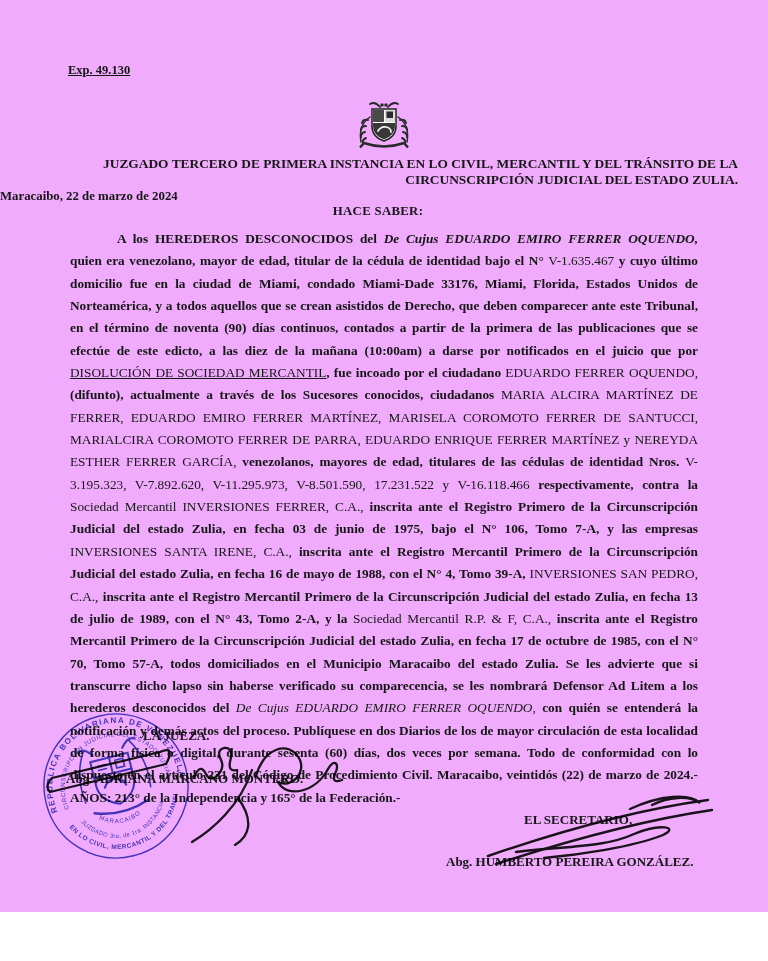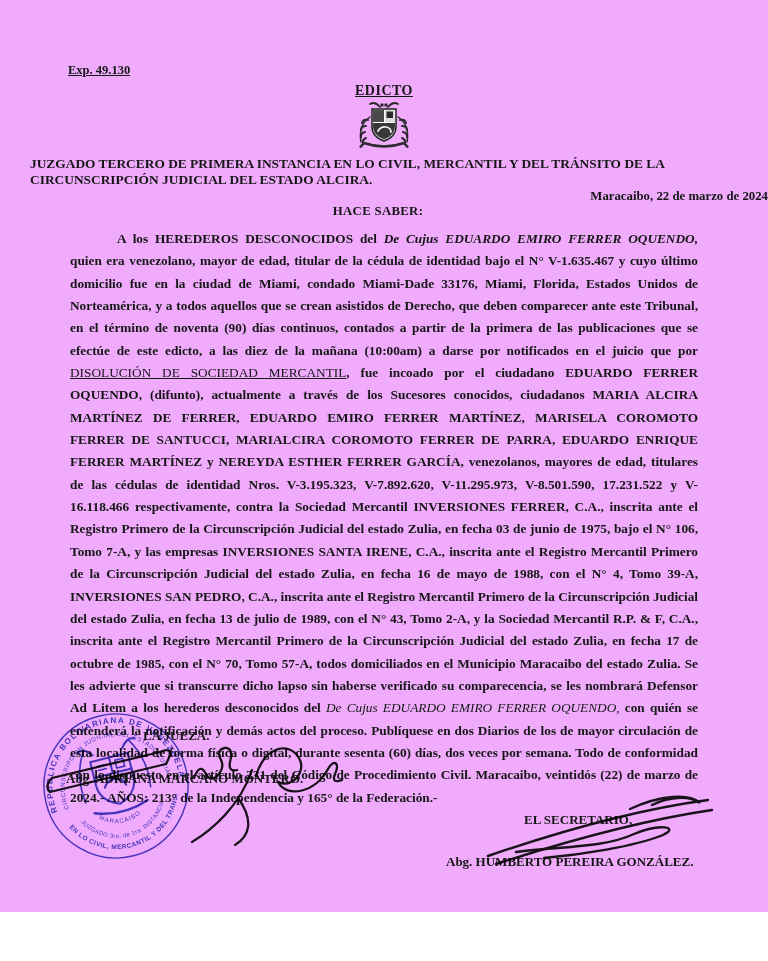--- a/index.html
+++ b/index.html
@@ -18,38 +18,38 @@
   .doc-title{
     position:absolute;left:0;right:0;top:83px;text-align:center;
     font-weight:bold;font-size:14px;letter-spacing:.5px;
   }
   .doc-title span{text-decoration:underline;}
   .arms-wrap{
     position:absolute;left:0;right:0;top:100px;text-align:center;
   }
   .arms-wrap svg{display:inline-block;}
   .court{
-    position:absolute;left:30px;right:30px;top:156px;text-align:left;
+    position:absolute;left:30px;right:30px;top:156px;text-align:right;
     font-weight:bold;font-size:13.4px;line-height:15.5px;
   }
   .dateline{
-    position:absolute;left:0;right:0;top:189px;text-align:right;
+    position:absolute;left:0;right:0;top:189px;text-align:left;
     font-weight:bold;font-size:12.8px;
   }
   .hace-saber{
     position:absolute;left:0;right:12px;top:204px;text-align:center;
     font-weight:bold;font-size:12.8px;letter-spacing:.3px;
   }
   .edict-body{
     position:absolute;left:70px;right:70px;top:228px;margin:0;
     font-size:13.3px;line-height:22.35px;text-align:justify;
     text-indent:47px;z-index:2;
   }
   .run.normal{font-weight:bold;}
-  .run.bold{font-weight:bold;}
+  .run.bold{font-weight:normal;}
   .run.italic{font-style:italic;}
   .run.bold-italic{font-weight:bold;font-style:italic;}
   .run.bold-underline{font-weight:normal;text-decoration:underline;}
   .sig-label{
     position:absolute;font-weight:bold;font-size:13px;z-index:2;white-space:nowrap;
   }
   .jueza-title{left:143px;top:728px;}
   .jueza-name{left:66px;top:771px;}
   .secretario-title{left:524px;top:812px;}
   .secretario-name{left:446px;top:854px;}
@@ -64,23 +64,20 @@
   .sig-jueza{left:42px;top:714px;width:312px;height:132px;}
   .sig-secretario{left:482px;top:792px;width:235px;height:80px;}
 </style>
 </head>
 <body>
 
 <div class="page">
 
   <div class="exp">Exp. 49.130</div>
 
-  <div class="doc-title">
-    <span>EDICTO</span>
-  </div>
 
   <div class="arms-wrap">
     <svg width="66" height="52" viewBox="0 0 132 104">
       <g fill="none" stroke="#2a2a2a" stroke-width="3" stroke-linecap="round">
 
         <path d="M38,34 Q14,50 20,84"></path>
         <path d="M34,40 q-10,-2 -12,6 M30,52 q-10,0 -10,8 M28,64 q-9,2 -8,10 M30,76 q-8,4 -6,10" stroke-width="4"></path>
 
         <path d="M94,34 Q118,50 112,84"></path>
         <path d="M98,40 q10,-2 12,6 M102,52 q10,0 10,8 M104,64 q9,2 8,10 M102,76 q8,4 6,10" stroke-width="4"></path>
@@ -97,21 +94,21 @@
       <path d="M44,46 H88 V52 Q88,71 66,79 Q44,71 44,52 Z" fill="#383838"></path>
       <path d="M54,62 q6,-10 16,-8 q10,2 10,10" fill="none" stroke="#f2f2f2" stroke-width="3.5" stroke-linecap="round"></path>
 
       <path d="M26,86 Q66,100 106,86" fill="none" stroke="#2a2a2a" stroke-width="5"></path>
       <path d="M26,86 l-8,9 M106,86 l8,9" stroke="#2a2a2a" stroke-width="5"></path>
     </svg>
   </div>
 
   <div class="court">
     <div>JUZGADO TERCERO DE PRIMERA INSTANCIA EN LO CIVIL, MERCANTIL Y DEL TRÁNSITO DE LA</div>
-    <div>CIRCUNSCRIPCIÓN JUDICIAL DEL ESTADO ALCIRA.</div>
+    <div>CIRCUNSCRIPCIÓN JUDICIAL DEL ESTADO ZULIA.</div>
   </div>
 
   <div class="dateline">Maracaibo, 22 de marzo de 2024</div>
   <div class="hace-saber">HACE SABER:</div>
 
   <p class="edict-body"><span class="run normal">A los HEREDEROS DESCONOCIDOS del </span><span class="run bold-italic">De Cujus EDUARDO EMIRO FERRER OQUENDO,</span><span class="run normal">  quien era venezolano, mayor de edad, titular de la cédula de identidad bajo el N° </span><span class="run bold">V-1.635.467</span><span class="run normal"> y cuyo último domicilio fue en la ciudad de Miami, condado Miami-Dade 33176, Miami, Florida, Estados Unidos de Norteamérica, y a todos aquellos que se crean asistidos de Derecho, que deben comparecer ante este Tribunal, en el término de noventa (90) días continuos, contados a partir de la primera de las publicaciones que se efectúe de este edicto, a las diez de la mañana (10:00am) a darse por notificados en el juicio que por </span><span class="run bold-underline">DISOLUCIÓN DE SOCIEDAD MERCANTIL</span><span class="run normal">, fue incoado por el ciudadano </span><span class="run bold">EDUARDO FERRER OQUENDO,</span><span class="run normal"> (difunto), actualmente a través de los Sucesores conocidos, ciudadanos </span><span class="run bold">MARIA ALCIRA MARTÍNEZ DE FERRER, EDUARDO EMIRO FERRER MARTÍNEZ, MARISELA COROMOTO FERRER DE SANTUCCI, MARIALCIRA COROMOTO FERRER DE PARRA, EDUARDO ENRIQUE FERRER MARTÍNEZ y NEREYDA ESTHER FERRER GARCÍA,</span><span class="run normal"> venezolanos, mayores de edad, titulares de las cédulas de identidad Nros. </span><span class="run bold">V-3.195.323, V-7.892.620, V-11.295.973, V-8.501.590, 17.231.522 y V-16.118.466</span><span class="run normal"> respectivamente, contra la </span><span class="run bold">Sociedad Mercantil INVERSIONES FERRER, C.A.,</span><span class="run normal"> inscrita ante el Registro Primero de la Circunscripción Judicial del estado Zulia, en fecha 03 de junio de 1975, bajo el N° 106, Tomo 7-A, y las empresas </span><span class="run bold">INVERSIONES SANTA IRENE, C.A.,</span><span class="run normal"> inscrita ante el Registro Mercantil Primero de la Circunscripción Judicial del estado Zulia, en fecha 16 de mayo de 1988, con el N° 4, Tomo 39-A, </span><span class="run bold">INVERSIONES SAN PEDRO, C.A.,</span><span class="run normal"> inscrita ante el Registro Mercantil Primero de la Circunscripción Judicial del estado Zulia, en fecha 13 de julio de 1989,  con el N° 43, Tomo 2-A, y la </span><span class="run bold">Sociedad Mercantil R.P. &amp; F, C.A.,</span><span class="run normal"> inscrita ante el Registro Mercantil Primero de la Circunscripción Judicial del estado Zulia, en fecha 17 de octubre de 1985, con el N° 70, Tomo 57-A, todos domiciliados en el Municipio Maracaibo del estado Zulia. Se les advierte que si transcurre dicho lapso sin haberse verificado su comparecencia, se les nombrará Defensor Ad Litem a los herederos desconocidos del </span><span class="run italic">De Cujus EDUARDO EMIRO FERRER OQUENDO,</span><span class="run normal"> con quién se entenderá la notificación y demás actos del proceso. Publíquese en dos Diarios de los de mayor circulación de esta localidad de forma física o digital, durante sesenta (60) días, dos veces por semana. Todo de conformidad con lo dispuesto en el artículo 231 del Código de Procedimiento Civil. Maracaibo, veintidós (22) de marzo de 2024.- AÑOS: 213° de la Independencia y 165° de la Federación.-</span></p>
 
   <svg class="stamp" viewBox="0 0 150 150">
     <defs>
       <path id="arc-outer-top" d="M 15,95 A 63,63 0 1 1 135,95"></path>

